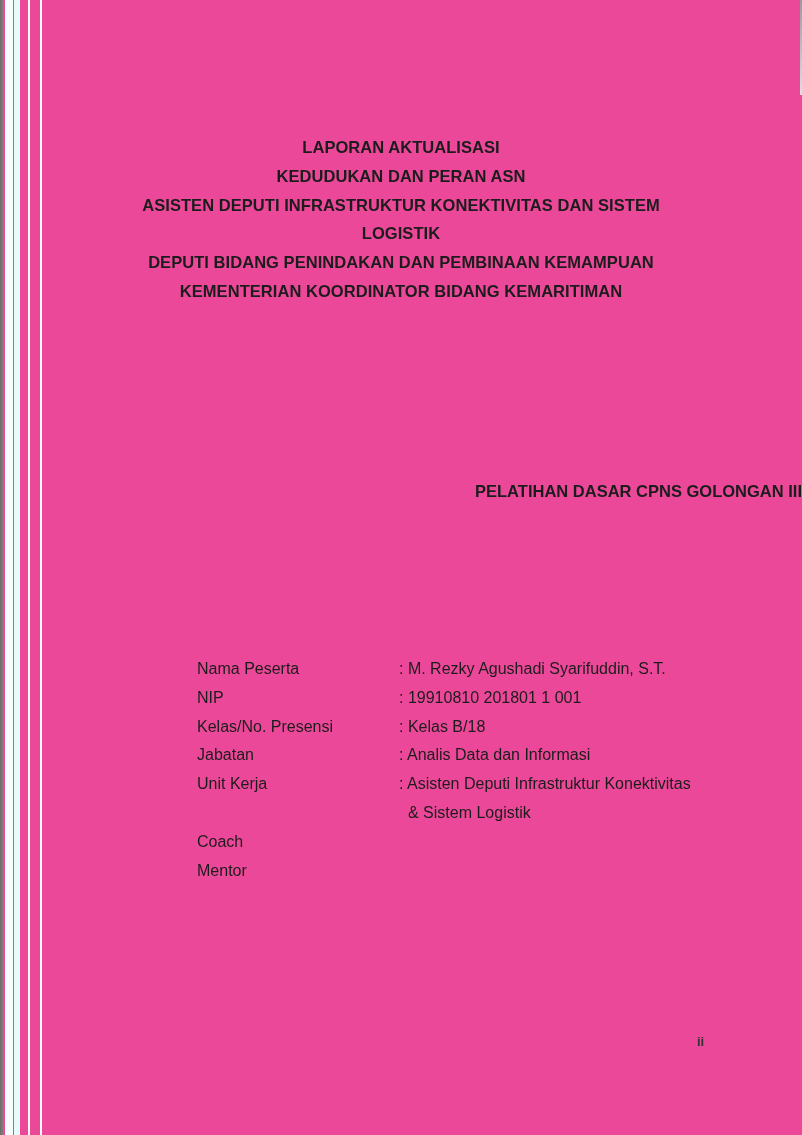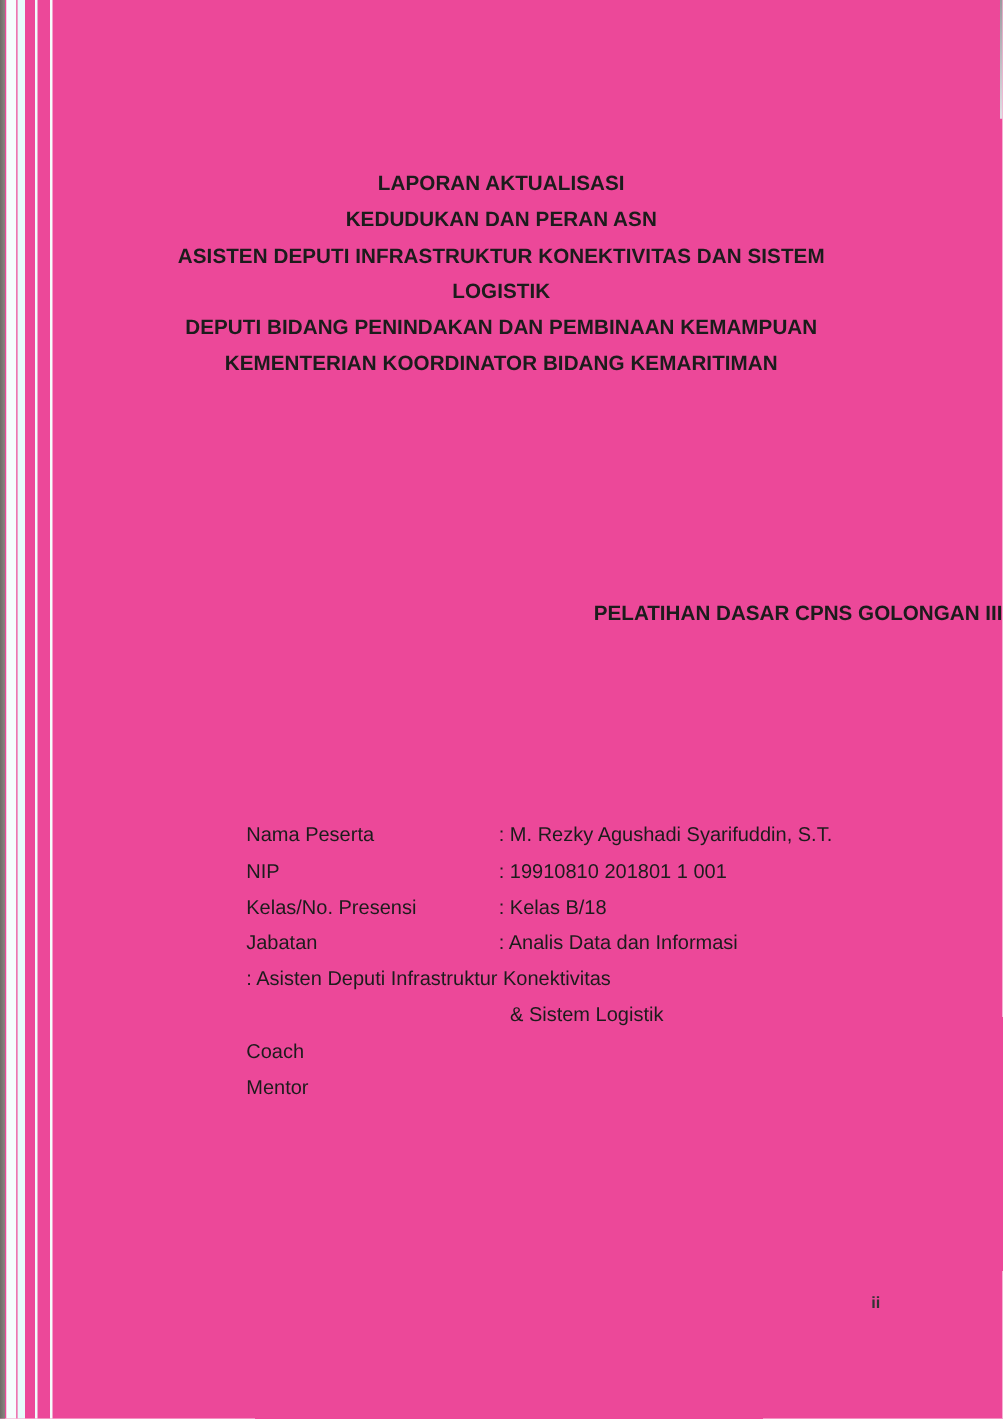--- a/index.html
+++ b/index.html
@@ -131,20 +131,21 @@
     </div>
     <div class="info-row">
       <span class="info-label">Kelas/No. Presensi</span>
       <span class="info-value">: Kelas B/18</span>
     </div>
     <div class="info-row">
       <span class="info-label">Jabatan</span>
       <span class="info-value">: Analis Data dan Informasi</span>
     </div>
     <div class="info-row">
+      <span class="info-label">Unit Kerja</span>
       <span class="info-value">: Asisten Deputi Infrastruktur Konektivitas</span>
     </div>
     <div class="info-row cont">
       <span class="info-label"></span>
       <span class="info-value">&amp; Sistem Logistik</span>
     </div>
     <div class="info-row">
       <span class="info-label">Coach</span>
     </div>
     <div class="info-row">

